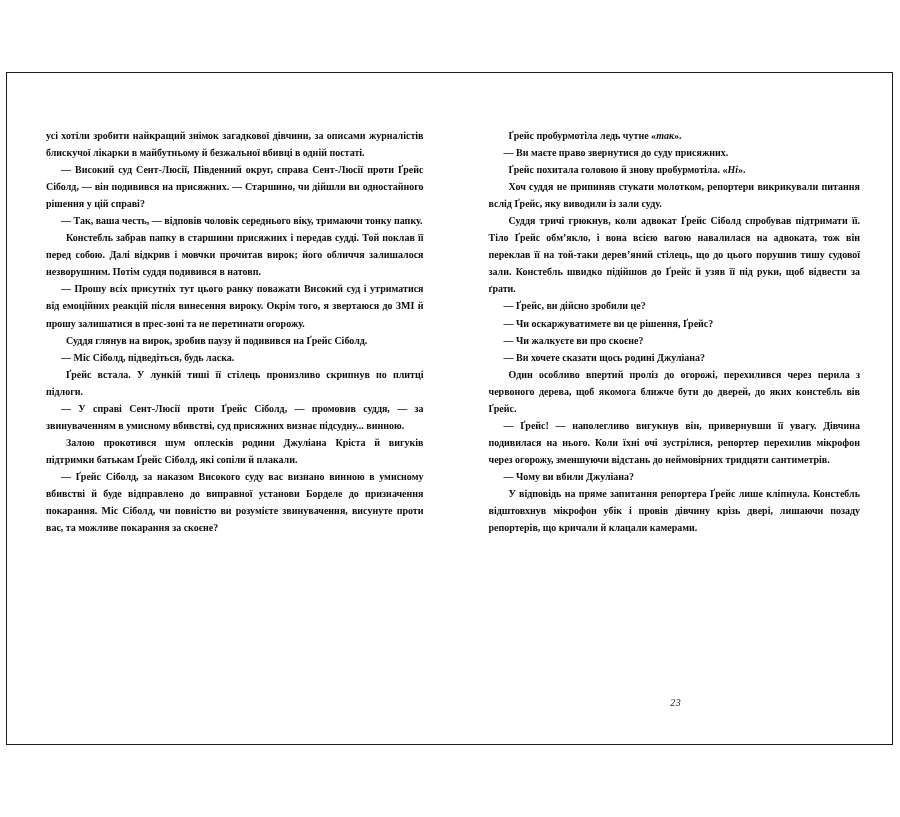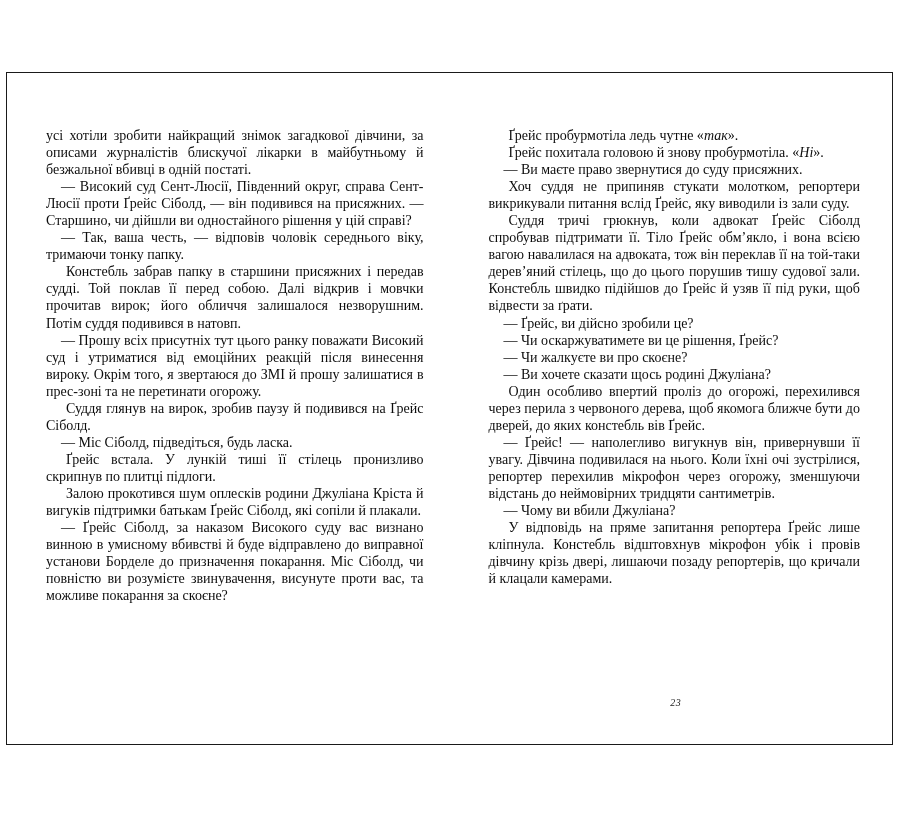--- a/index.html
+++ b/index.html
@@ -40,27 +40,28 @@
   .page-right { padding: 54px 32px 0 39px; }
 
   .text-block {
     width: 100%;
   }
 
   
   p.para {
     margin: 0;
     padding: 0;
-    font-size: 14px;
+    font-size: 10px;
     line-height: 17.05px;
     text-align: justify;
     text-justify: inter-word;
     color: #0d0d0d;
     -webkit-font-smoothing: antialiased;
     hyphens: manual;
+    font-weight: bold;
   }
   p.indent    { text-indent: 20px; }
   p.noindent  { text-indent: 0; }
   
   p.dialogue  { text-indent: 15px; }
 
   p.para em {
     font-style: italic;
   }
 
@@ -87,30 +88,31 @@
   <div class="book-page page-left">
     <div class="text-block">
         <p class="para noindent">усі хотіли зробити найкращий знімок загадкової дівчини, за описами журналістів блискучої лікарки в майбутньому й безжальної вбивці в одній постаті.</p>
         <p class="para dialogue">— Високий суд Сент-Люсії, Південний округ, справа Сент-Люсії проти Ґрейс Сіболд, — він подивився на присяжних. — Старшино, чи дійшли ви одностайного рішення у цій справі?</p>
         <p class="para dialogue">— Так, ваша честь, — відповів чоловік середнього віку, тримаючи тонку папку.</p>
         <p class="para indent">Констебль забрав папку в старшини присяжних і передав судді. Той поклав її перед собою. Далі відкрив і мовчки прочитав вирок; його обличчя залишалося незворушним. Потім суддя подивився в натовп.</p>
         <p class="para dialogue">— Прошу всіх присутніх тут цього ранку поважати Високий суд і утриматися від емоційних реакцій після винесення вироку. Окрім того, я звертаюся до ЗМІ й прошу залишатися в прес-зоні та не перетинати огорожу.</p>
         <p class="para indent">Суддя глянув на вирок, зробив паузу й подивився на Ґрейс Сіболд.</p>
         <p class="para dialogue">— Міс Сіболд, підведіться, будь ласка.</p>
         <p class="para indent">Ґрейс встала. У лункій тиші її стілець пронизливо скрипнув по плитці підлоги.</p>
+        <p class="para dialogue">— У справі Сент-Люсії проти Ґрейс Сіболд, — промовив суддя, — за звинуваченням в умисному вбивстві, суд присяжних визнає підсудну... винною.</p>
         <p class="para indent">Залою прокотився шум оплесків родини Джуліана Кріста й вигуків підтримки батькам Ґрейс Сіболд, які сопіли й плакали.</p>
         <p class="para dialogue">— Ґрейс Сіболд, за наказом Високого суду вас визнано винною в умисному вбивстві й буде відправлено до виправної установи Борделе до призначення покарання. Міс Сіболд, чи повністю ви розумієте звинувачення, висунуте проти вас, та можливе покарання за скоєне?</p>
       </div>
   </div>
 
   <div class="book-page page-right">
     <div class="text-block">
         <p class="para indent">Ґрейс пробурмотіла ледь чутне «<em>так</em>».</p>
+        <p class="para dialogue">— Ви маєте право звернутися до суду присяжних.</p>
         <p class="para indent">Ґрейс похитала головою й знову пробурмотіла. «<em>Ні</em>».</p>
-        <p class="para dialogue">— Ви маєте право звернутися до суду присяжних.</p>
         <p class="para indent">Хоч суддя не припиняв стукати молотком, репортери викрикували питання вслід Ґрейс, яку виводили із зали суду.</p>
         <p class="para indent">Суддя тричі грюкнув, коли адвокат Ґрейс Сіболд спробував підтримати її. Тіло Ґрейс обм’якло, і вона всією вагою навалилася на адвоката, тож він переклав її на той-таки дерев’яний стілець, що до цього порушив тишу судової зали. Констебль швидко підійшов до Ґрейс й узяв її під руки, щоб відвести за ґрати.</p>
         <p class="para dialogue">— Ґрейс, ви дійсно зробили це?</p>
         <p class="para dialogue">— Чи оскаржуватимете ви це рішення, Ґрейс?</p>
         <p class="para dialogue">— Чи жалкуєте ви про скоєне?</p>
         <p class="para dialogue">— Ви хочете сказати щось родині Джуліана?</p>
         <p class="para indent">Один особливо впертий проліз до огорожі, перехилився через перила з червоного дерева, щоб якомога ближче бути до дверей, до яких констебль вів Ґрейс.</p>
         <p class="para dialogue">— Ґрейс! — наполегливо вигукнув він, привернувши її увагу. Дівчина подивилася на нього. Коли їхні очі зустрілися, репортер перехилив мікрофон через огорожу, зменшуючи відстань до неймовірних тридцяти сантиметрів.</p>
         <p class="para dialogue">— Чому ви вбили Джуліана?</p>
         <p class="para indent">У відповідь на пряме запитання репортера Ґрейс лише кліпнула. Констебль відштовхнув мікрофон убік і провів дівчину крізь двері, лишаючи позаду репортерів, що кричали й клацали камерами.</p>

